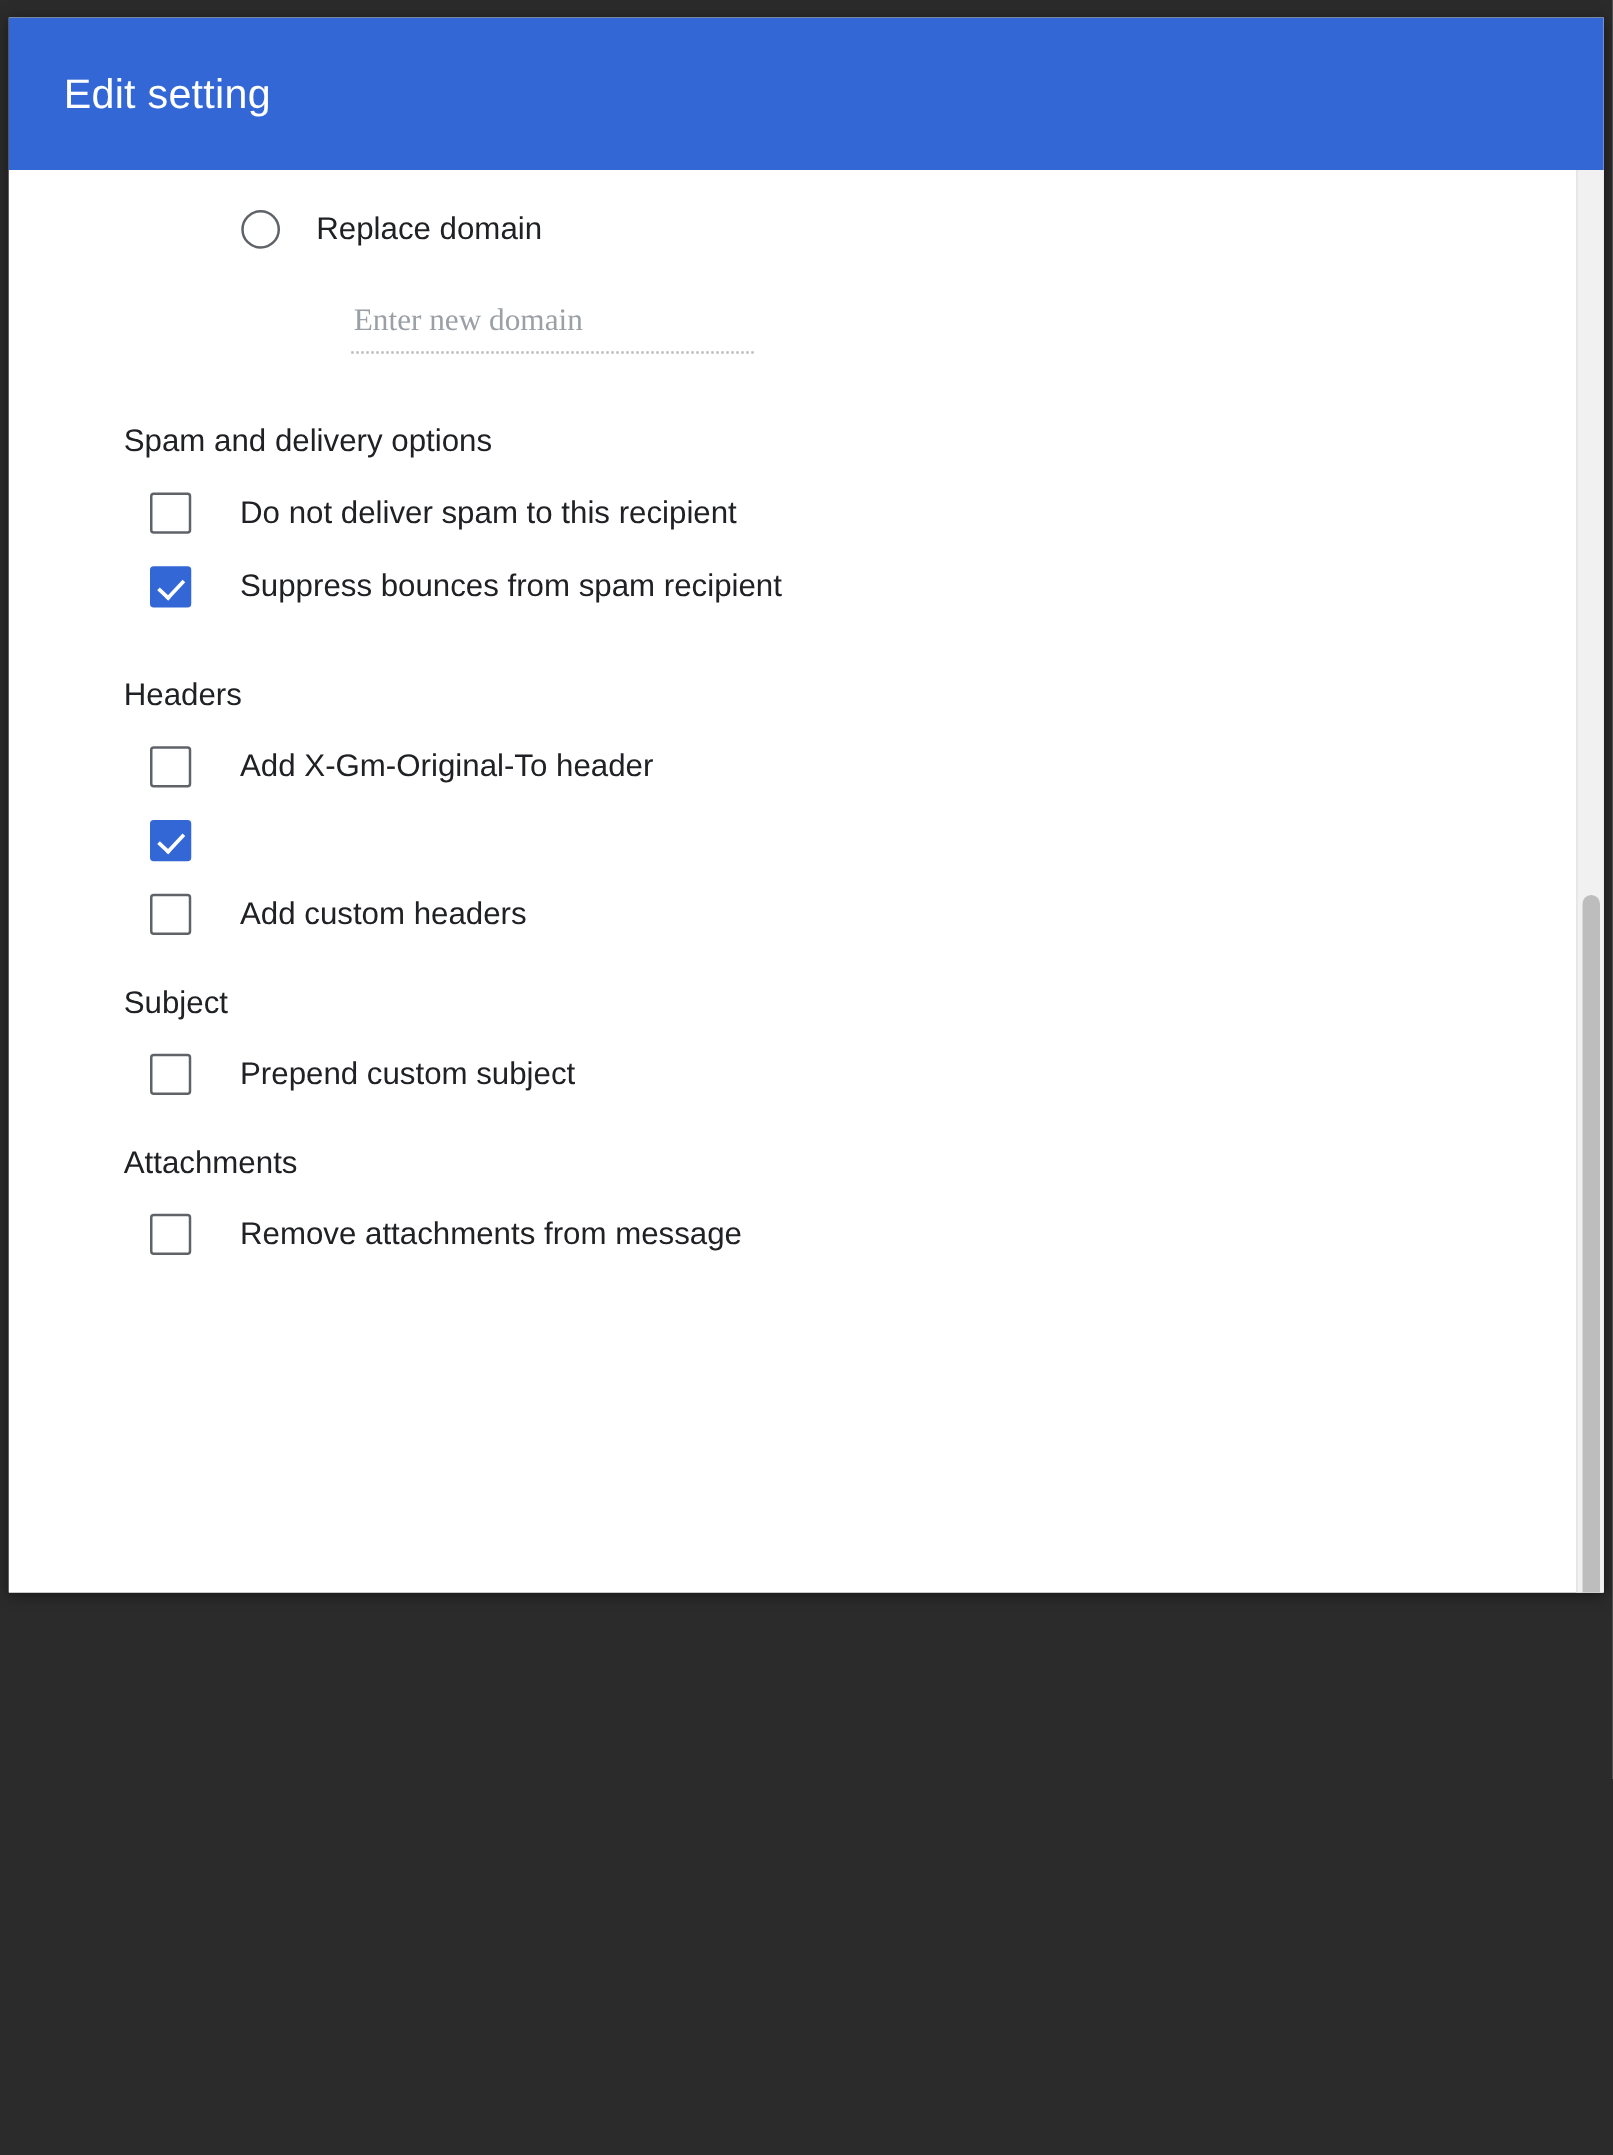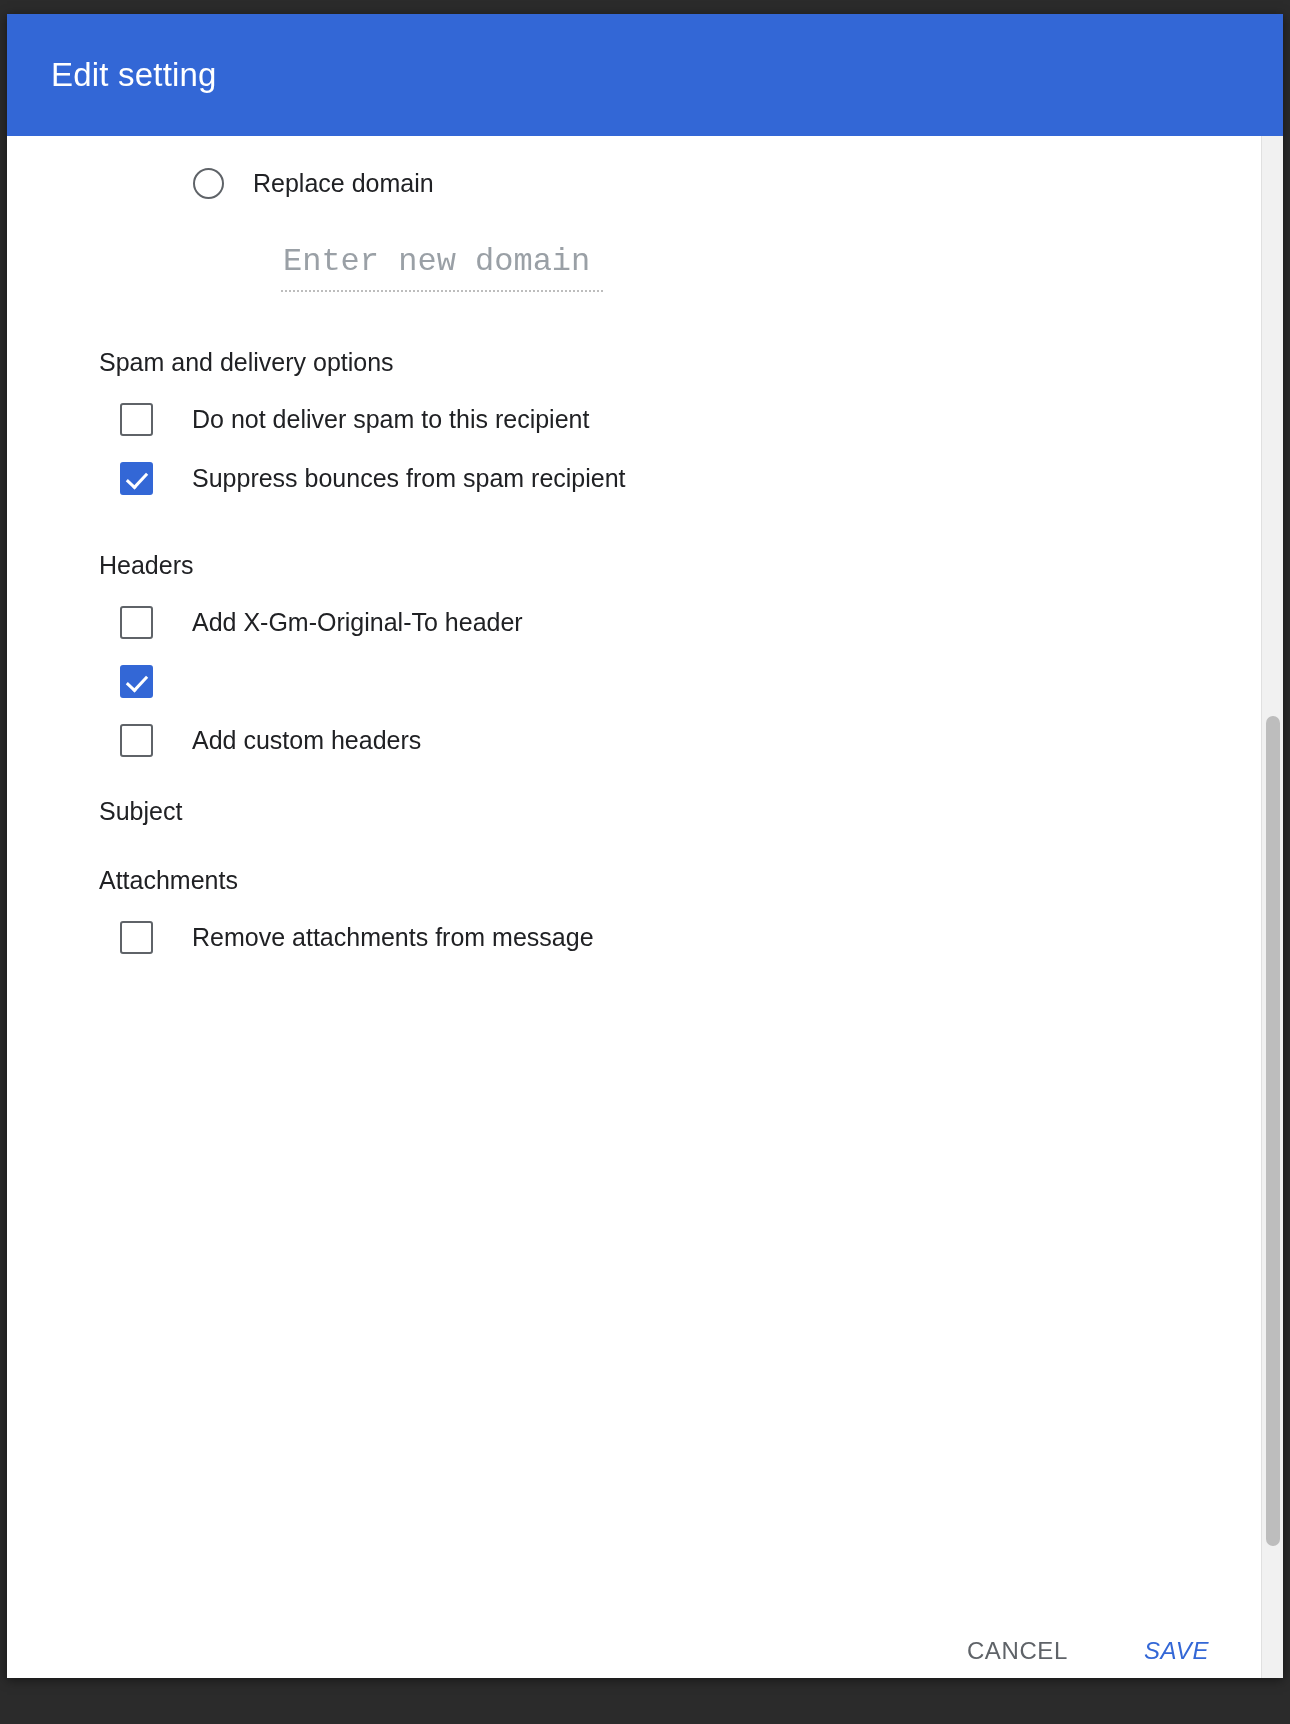--- a/index.html
+++ b/index.html
@@ -13,21 +13,21 @@
     width: 1290px;
     height: 1724px;
     background: #2b2b2b;
     overflow: hidden;
   }
   .dialog {
     position: absolute;
     left: 7px;
     top: 14px;
     width: 1276px;
-    height: 1664px;
+    height: 1260px;
     background: #ffffff;
     overflow: hidden;
     box-shadow: 0 2px 10px rgba(0,0,0,0.5);
   }
   .dialog-header {
     height: 122px;
     background: #3367d6;
     display: flex;
     align-items: center;
     padding-left: 44px;
@@ -74,22 +74,22 @@
   }
   
   .field-wrap {
     padding-left: 258px;
     margin-top: 44px;
   }
   .text-field {
     width: 320px;
     border: none;
     border-bottom: 2px dotted #bdbdbd;
-    font-family: Liberation Mono, monospace;
-    font-size: 32px;
+    font-family: Liberation Serif, serif;
+    font-size: 25px;
     color: #1d4ed8;
     padding: 0 0 10px 2px;
     outline: none;
     background: transparent;
   }
   .text-field::placeholder {
     color: #9aa0a6;
   }
   
   .section {
@@ -234,20 +234,24 @@
           <div class="check-row">
             <span class="checkbox"></span>
             <span class="check-label">Add custom headers</span>
           </div>
         </div>
 
         <div class="gap-md"></div>
 
         <div class="section">
           <div class="section-title">Subject</div>
+          <div class="check-row">
+            <span class="checkbox"></span>
+            <span class="check-label">Prepend custom subject</span>
+          </div>
         </div>
 
         <div class="gap-md"></div>
 
         <div class="section">
           <div class="section-title">Attachments</div>
           <div class="check-row">
             <span class="checkbox"></span>
             <span class="check-label">Remove attachments from message</span>
           </div>

